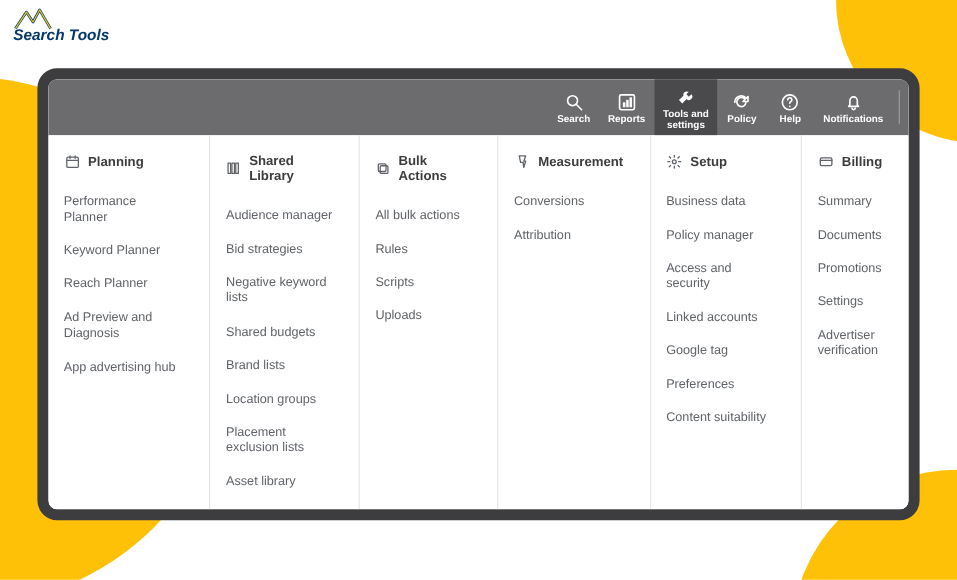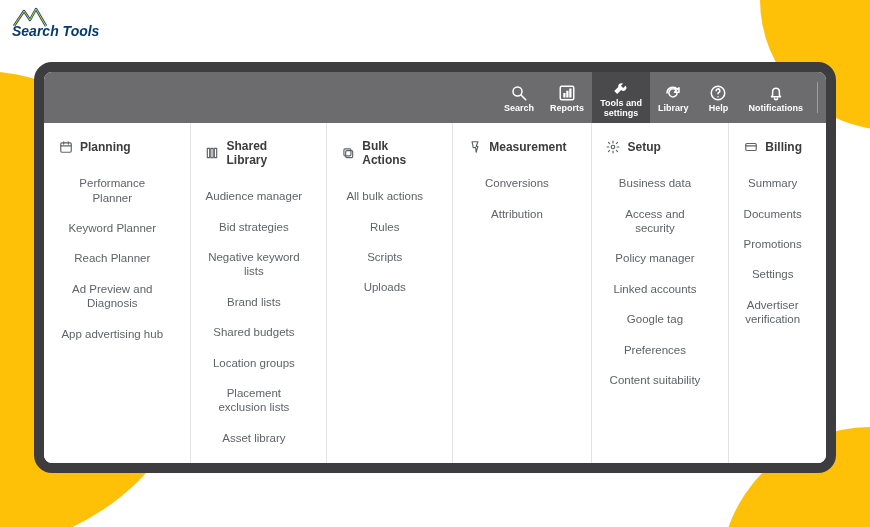--- a/index.html
+++ b/index.html
@@ -97,21 +97,20 @@
     font-size: 12px; font-weight: 600; color: #3c3c3c;
     margin-bottom: 14px;
   }
   .col-head .hic { width: 15px; height: 15px; display:flex; align-items:center; justify-content:center; color:#5f6368; }
   .col-item {
     font-size: 11.5px;
     color: #5f6368;
     padding: 8px 0;
     cursor: pointer;
     line-height: 1.25;
-    text-align: center;
   }
 </style>
 </head>
 <body>
 
 <div class="blob blob-left"></div>
 <div class="blob blob-right"></div>
 <div class="blob blob-bottom-right"></div>
 
 <div class="logo">
@@ -152,21 +151,21 @@
         </div>
         <div class="lbl">Tools and
 settings</div>
       </div>
       <div class="tb-item">
         <div class="ic">
           <svg width="18" height="18" viewBox="0 0 24 24">
             <path d="M4 12a8 8 0 0 1 14-5l2-2v6h-6l2.5-2.5A5.5 5.5 0 1 0 17.5 12" stroke="#fff" fill="none" stroke-width="2" stroke-linecap="round" stroke-linejoin="round"></path>
           </svg>
         </div>
-        <div class="lbl">Library</div>
+        <div class="lbl">Policy</div>
       </div>
       <div class="tb-item">
         <div class="ic">
           <svg width="18" height="18" viewBox="0 0 24 24">
             <circle cx="12" cy="12" r="9" stroke="#fff" fill="none" stroke-width="2" stroke-linecap="round" stroke-linejoin="round"></circle>
             <path d="M9.5 9a2.5 2.5 0 1 1 3.5 2.3c-.9.4-1 .9-1 1.7" stroke="#fff" fill="none" stroke-width="2" stroke-linecap="round" stroke-linejoin="round"></path>
             <circle cx="12" cy="17" r="1" fill="#fff"></circle>
           </svg>
         </div>
         <div class="lbl">Help</div>
@@ -208,22 +207,22 @@
               <rect x="4" y="4" width="4" height="16" stroke="#5f6368" fill="none" stroke-width="2" stroke-linecap="round" stroke-linejoin="round"></rect>
               <rect x="10" y="4" width="4" height="16" stroke="#5f6368" fill="none" stroke-width="2" stroke-linecap="round" stroke-linejoin="round"></rect>
               <rect x="16" y="4" width="4" height="16" stroke="#5f6368" fill="none" stroke-width="2" stroke-linecap="round" stroke-linejoin="round"></rect>
             </svg>
           </span>
           <span>Shared Library</span>
         </div>
         <div class="col-item">Audience manager</div>
         <div class="col-item">Bid strategies</div>
         <div class="col-item">Negative keyword lists</div>
+        <div class="col-item">Shared budgets</div>
         <div class="col-item">Brand lists</div>
-        <div class="col-item">Shared budgets</div>
         <div class="col-item">Location groups</div>
         <div class="col-item">Placement exclusion lists</div>
         <div class="col-item">Asset library</div>
       </div>
       <div class="col col-2">
         <div class="col-head">
           <span class="hic">
             <svg width="14" height="14" viewBox="0 0 24 24">
               <rect x="5" y="5" width="12" height="12" rx="2" stroke="#5f6368" fill="none" stroke-width="2" stroke-linecap="round" stroke-linejoin="round"></rect>
               <rect x="8" y="8" width="12" height="12" rx="2" stroke="#5f6368" fill="none" stroke-width="2" stroke-linecap="round" stroke-linejoin="round"></rect>
@@ -252,22 +251,22 @@
         <div class="col-head">
           <span class="hic">
             <svg width="14" height="14" viewBox="0 0 24 24">
               <circle cx="12" cy="12" r="3" stroke="#5f6368" fill="none" stroke-width="2" stroke-linecap="round" stroke-linejoin="round"></circle>
               <path d="M12 2v3M12 19v3M4.2 4.2l2.1 2.1M17.7 17.7l2.1 2.1M2 12h3M19 12h3M4.2 19.8l2.1-2.1M17.7 6.3l2.1-2.1" stroke="#5f6368" fill="none" stroke-width="2" stroke-linecap="round" stroke-linejoin="round"></path>
             </svg>
           </span>
           <span>Setup</span>
         </div>
         <div class="col-item">Business data</div>
+        <div class="col-item">Policy manager</div>
         <div class="col-item">Access and security</div>
-        <div class="col-item">Policy manager</div>
         <div class="col-item">Linked accounts</div>
         <div class="col-item">Google tag</div>
         <div class="col-item">Preferences</div>
         <div class="col-item">Content suitability</div>
       </div>
       <div class="col col-5">
         <div class="col-head">
           <span class="hic">
             <svg width="14" height="14" viewBox="0 0 24 24">
               <rect x="3" y="6" width="18" height="12" rx="2" stroke="#5f6368" fill="none" stroke-width="2" stroke-linecap="round" stroke-linejoin="round"></rect>

